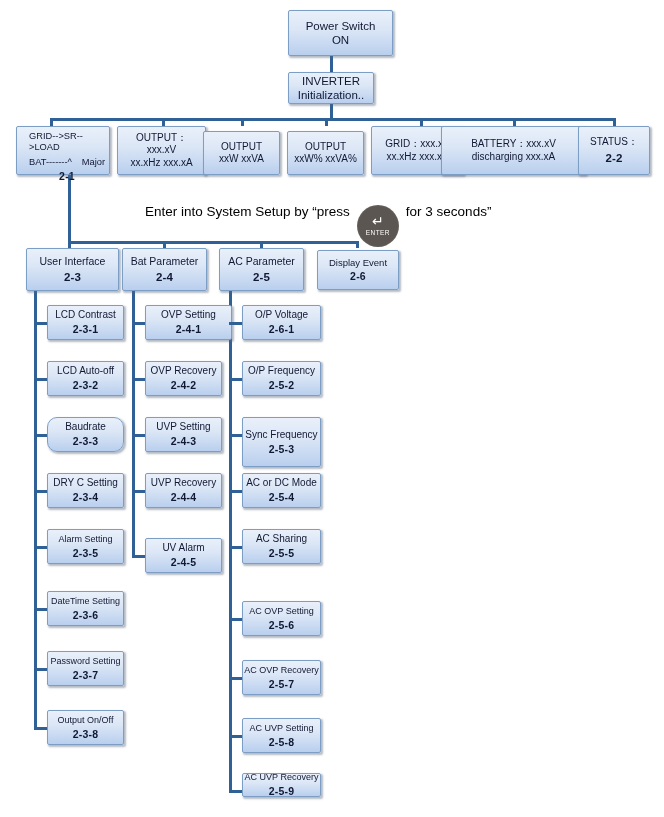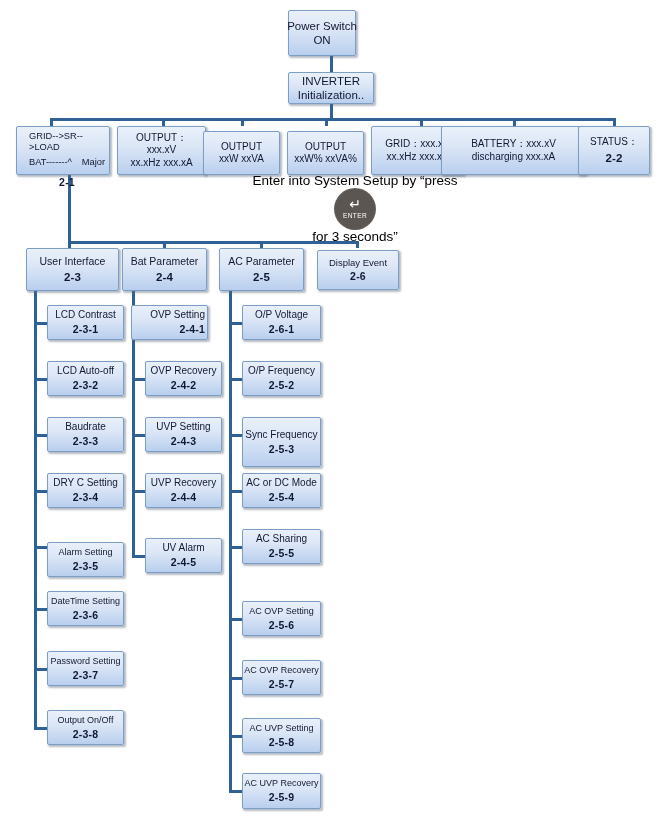--- a/index.html
+++ b/index.html
@@ -38,39 +38,38 @@
   }
   .node .ln{display:block;white-space:nowrap;}
 
   
   .node.top{font-size:11.5px;}
   
   .node.status{font-size:10px;}
   .node.status.first{font-size:9.3px;align-items:stretch;justify-content:flex-start;padding:4px 4px 2px 12px;}
   .node.status.first .row1{text-align:left;}
   .node.status.first .row2{display:flex;justify-content:space-between;margin-top:3px;}
-  .node.status.first .code{text-align:center;margin-top:8px;}
+  .node.status.first .code{text-align:center;margin-top:2px;}
   
   .node.menu{font-size:10.5px;}
   
   .node.leaf{font-size:10px;}
   .node.leaf.small{font-size:9px;}
   .code{font-weight:bold;font-size:11.5px;margin-top:2px;letter-spacing:0.2px;}
   .code.sm{font-size:10.5px;}
 
   
   #enter-row{
     position:absolute;
-    left:145px;top:174px;
+    left:145px;top:205px;
     width:420px;height:42px;
-    display:flex;align-items:center;
+    display:flex;
     font-size:13.5px;
     color:#000;
     white-space:nowrap;
-    flex-direction:column;
   }
   #enter-row .txt{line-height:1;}
   .enter-key{
     width:42px;height:42px;border-radius:50%;
     background:#5b5651;
     display:flex;flex-direction:column;
     align-items:center;justify-content:center;
     color:#ffffff;
     margin:0 7px;
     flex:0 0 auto;
@@ -108,21 +107,21 @@
   <div class="line v" style="left:132px;top:272px;height:284px;"></div>
   <div class="line v" style="left:229px;top:272px;height:519px;"></div>
 
   <div class="line h" style="left:34px;top:272px;width:34px;"></div>
   <div class="line v" style="left:68px;top:270px;height:4px;"></div>
   <div class="line h" style="left:132px;top:272px;width:32px;"></div>
   <div class="line v" style="left:162px;top:270px;height:4px;"></div>
   <div class="line h" style="left:229px;top:272px;width:32px;"></div>
   <div class="line v" style="left:259px;top:270px;height:4px;"></div>
 
-  <div class="node top" style="left:288px;top:10px;width:68px;height:46px;">
+  <div class="node top" style="left:288px;top:10px;width:105px;height:46px;">
     <span class="ln">Power Switch</span>
     <span class="ln">ON</span>
   </div>
 
   <div class="node top" style="left:288px;top:72px;width:86px;height:32px;justify-content:center;">
     <span class="ln">INVERTER</span>
     <span class="ln">Initialization..</span>
   </div>
 
   <div class="node status first" style="left:16px;top:126px;width:94px;height:49px;">
@@ -197,33 +196,33 @@
     <span class="code sm">2-3-1</span>
   </div>
 
   <div class="line h" style="left:34px;top:378px;width:15px;"></div>
   <div class="node leaf" style="left:47px;top:361px;width:77px;height:35px;">
     <span class="ln">LCD Auto-off</span>
     <span class="code sm">2-3-2</span>
   </div>
 
   <div class="line h" style="left:34px;top:434px;width:15px;"></div>
-  <div class="node leaf" style="left:47px;top:417px;width:77px;height:35px;">
+  <div class="node leaf" style="left:47px;top:417px;width:77px;height:35px;border-radius:10px;">
     <span class="ln">Baudrate</span>
     <span class="code sm">2-3-3</span>
   </div>
 
   <div class="line h" style="left:34px;top:490px;width:15px;"></div>
   <div class="node leaf" style="left:47px;top:473px;width:77px;height:35px;">
     <span class="ln">DRY C Setting</span>
     <span class="code sm">2-3-4</span>
   </div>
 
   <div class="line h" style="left:34px;top:546px;width:15px;"></div>
-  <div class="node leaf small" style="left:47px;top:529px;width:77px;height:35px;margin-top:13px;">
+  <div class="node leaf small" style="left:47px;top:529px;width:77px;height:35px;">
     <span class="ln">Alarm Setting</span>
     <span class="code sm">2-3-5</span>
   </div>
 
   <div class="line h" style="left:34px;top:608px;width:15px;"></div>
   <div class="node leaf small" style="left:47px;top:591px;width:77px;height:35px;">
     <span class="ln">DateTime Setting</span>
     <span class="code sm">2-3-6</span>
   </div>
 
@@ -233,21 +232,21 @@
     <span class="code sm">2-3-7</span>
   </div>
 
   <div class="line h" style="left:34px;top:727px;width:15px;"></div>
   <div class="node leaf small" style="left:47px;top:710px;width:77px;height:35px;">
     <span class="ln">Output On/Off</span>
     <span class="code sm">2-3-8</span>
   </div>
 
   <div class="line h" style="left:132px;top:322px;width:15px;"></div>
-  <div class="node leaf" style="left:131px;top:305px;width:77px;height:35px;align-items:flex-end;">
+  <div class="node leaf" style="left:145px;top:305px;width:87px;height:35px;">
     <span class="ln">OVP Setting</span>
     <span class="code sm">2-4-1</span>
   </div>
 
   <div class="line h" style="left:132px;top:378px;width:15px;"></div>
   <div class="node leaf" style="left:145px;top:361px;width:77px;height:35px;">
     <span class="ln">OVP Recovery</span>
     <span class="code sm">2-4-2</span>
   </div>
 
@@ -311,18 +310,18 @@
     <span class="code sm">2-5-7</span>
   </div>
 
   <div class="line h" style="left:229px;top:735px;width:15px;"></div>
   <div class="node leaf small" style="left:242px;top:718px;width:79px;height:35px;">
     <span class="ln">AC UVP Setting</span>
     <span class="code sm">2-5-8</span>
   </div>
 
   <div class="line h" style="left:229px;top:790px;width:15px;"></div>
-  <div class="node leaf small" style="left:242px;top:773px;width:79px;height:36px;">
+  <div class="node leaf small" style="left:242px;top:773px;width:79px;height:24px;">
     <span class="ln">AC UVP Recovery</span>
     <span class="code sm">2-5-9</span>
   </div>
 
 </div>
 
 </body></html>

